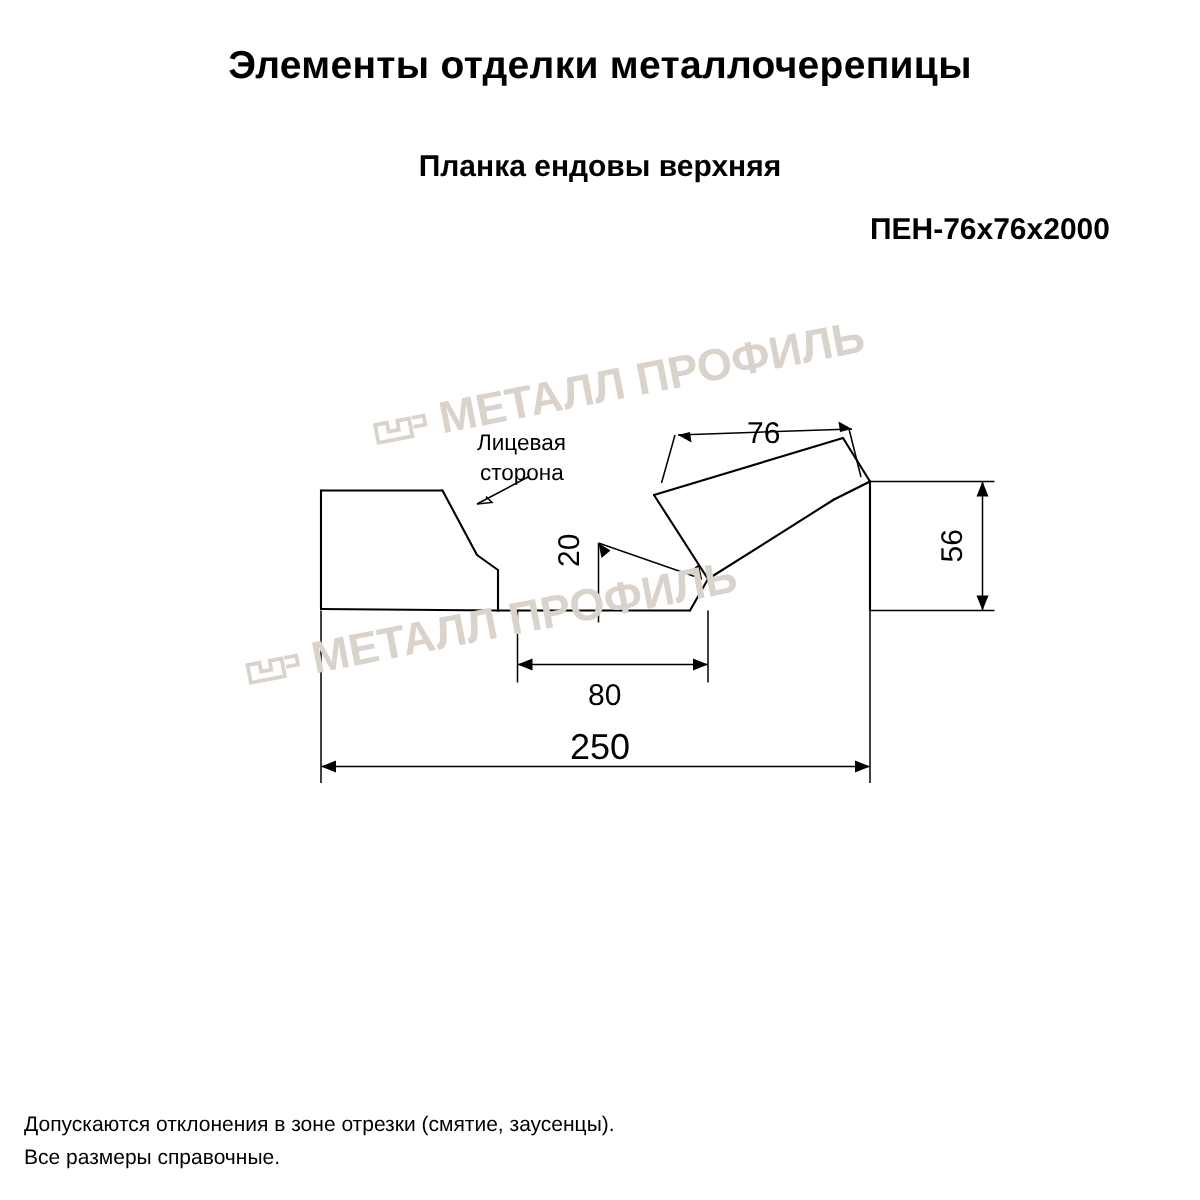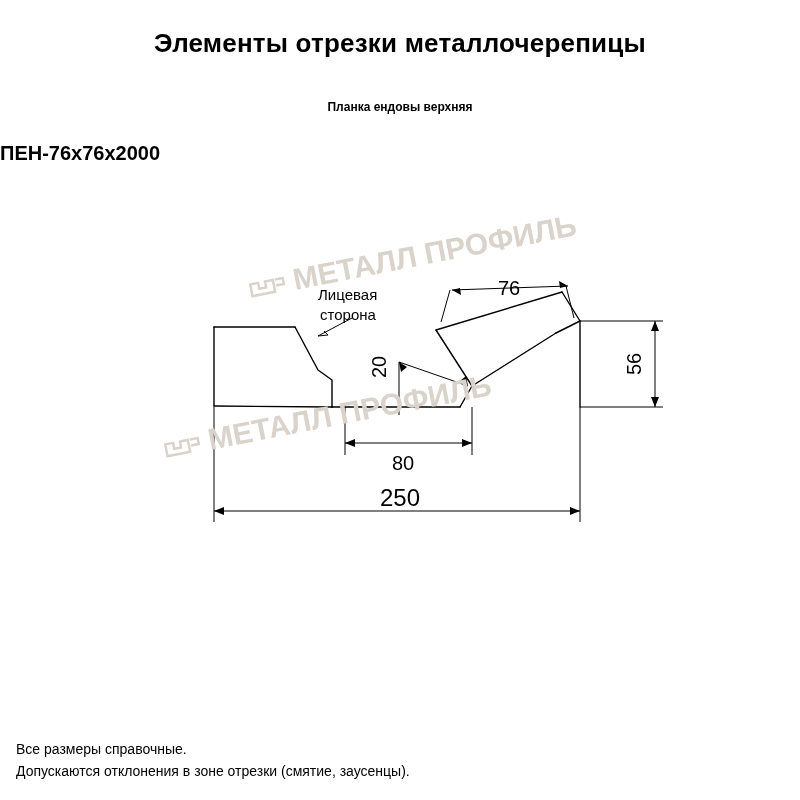--- a/index.html
+++ b/index.html
@@ -28,29 +28,29 @@
     font-size: 26px;
     font-weight: bold;
     letter-spacing: 0.2px;
   }
   .subtitle {
     position: absolute;
     top: 100px;
     left: 0;
     width: 800px;
     text-align: center;
-    font-size: 12px;
+    font-size: 20px;
     font-weight: bold;
   }
   .code {
     position: absolute;
     top: 142px;
     left: 0;
     width: 740px;
-    text-align: left;
+    text-align: right;
     font-size: 20px;
     font-weight: bold;
   }
   .drawing {
     position: absolute;
     top: 190px;
     left: 0;
     width: 722px;
     height: 400px;
   }
@@ -94,21 +94,21 @@
   }
   svg text {
     font-family: "Liberation Sans", sans-serif;
   }
 </style>
 </head>
 <body>
 
 <div class="page">
 
-  <div class="title">Элементы отрезки металлочерепицы</div>
+  <div class="title">Элементы отделки металлочерепицы</div>
   <div class="subtitle">Планка ендовы верхняя</div>
   <div class="code">ПЕН-76x76x2000</div>
 
   <div class="drawing">
     <svg width="800" height="400" viewBox="0 0 800 400">
 
       <g stroke="#000000" stroke-width="1.4" fill="none" stroke-linejoin="round" stroke-linecap="round">
 
         <path d="M214,137 L214,216"></path>
         <path d="M214,137 L295,137"></path>
@@ -196,17 +196,17 @@
   </div>
 
   <div class="wm wm2">
     <svg class="wm-logo" viewBox="0 0 40 26">
       <path d="M3 20 L3 8 L11 8 L11 14 L18 14 L18 8 L26 8 L26 20 Z" fill="none" stroke="#d9d3cb" stroke-width="2.5"></path>
       <path d="M28 8 L36 8 L36 14 L28 14" fill="none" stroke="#d9d3cb" stroke-width="2.5"></path>
     </svg><span>МЕТАЛЛ ПРОФИЛЬ</span>
   </div>
 
   <div class="notes">
+    <span class="note-line">Допускаются отклонения в зоне отрезки (смятие, заусенцы).</span>
     <span class="note-line">Все размеры справочные.</span>
-    <span class="note-line">Допускаются отклонения в зоне отрезки (смятие, заусенцы).</span>
   </div>
 
 </div>
 
 </body></html>

